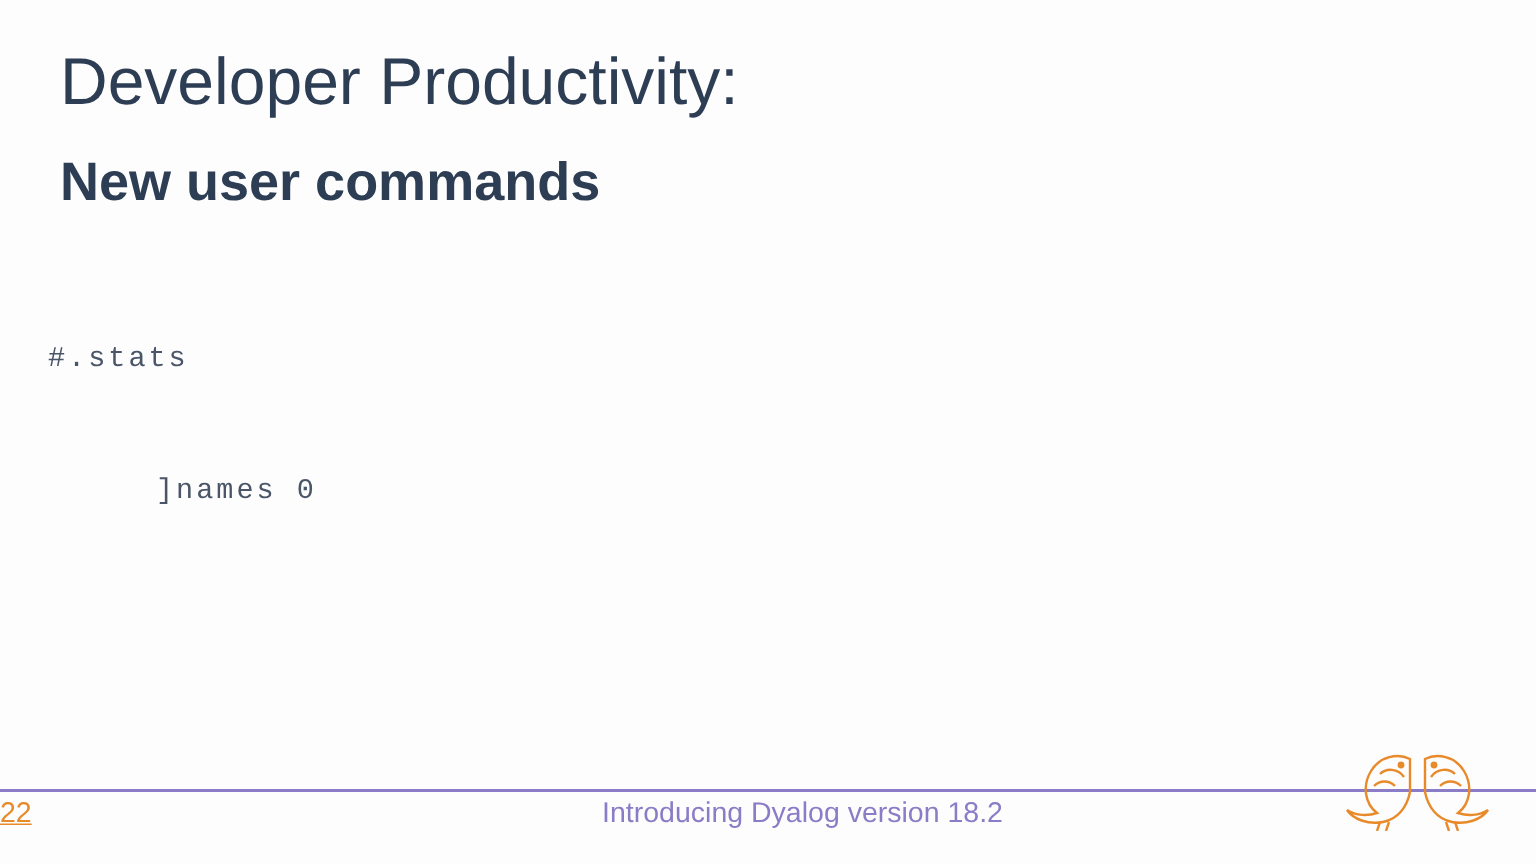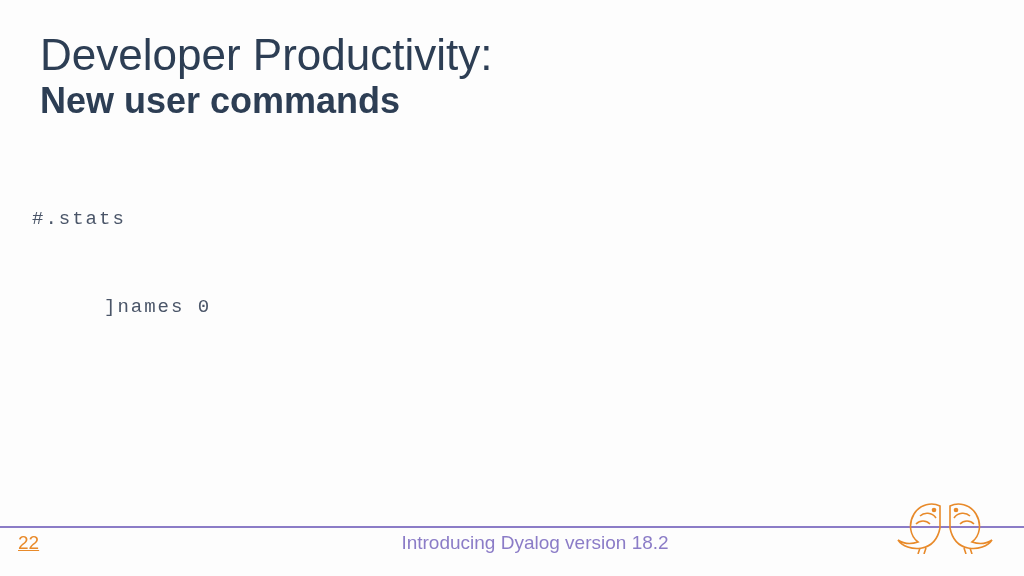--- a/index.html
+++ b/index.html
@@ -14,21 +14,21 @@
     .slide {
       width: 100%;
       height: 100%;
       padding: 30px 40px 0 40px;
       position: relative;
     }
     .title {
       font-size: 44px;
       font-weight: 400;
       color: #2d3e54;
-      margin-bottom: 0;
+      margin-bottom: 20px;
     }
     .subtitle {
       font-size: 36px;
       font-weight: 700;
       color: #2d3e54;
       margin-bottom: 24px;
     }
     .code-block {
       font-family: "Courier New", Courier, monospace;
       font-size: 19px;
@@ -60,21 +60,20 @@
       left: 0;
       right: 0;
       bottom: 48px;
       height: 2px;
       background: #8b7cc7;
     }
     .page-number {
       font-size: 19px;
       color: #e88a2a;
       font-weight: 500;
-      margin-left: 18px;
       text-decoration: underline;
     }
     .footer-title {
       position: absolute;
       left: 0;
       right: 0;
       text-align: center;
       font-size: 19px;
       color: #8b7cc7;
       font-weight: 400;

